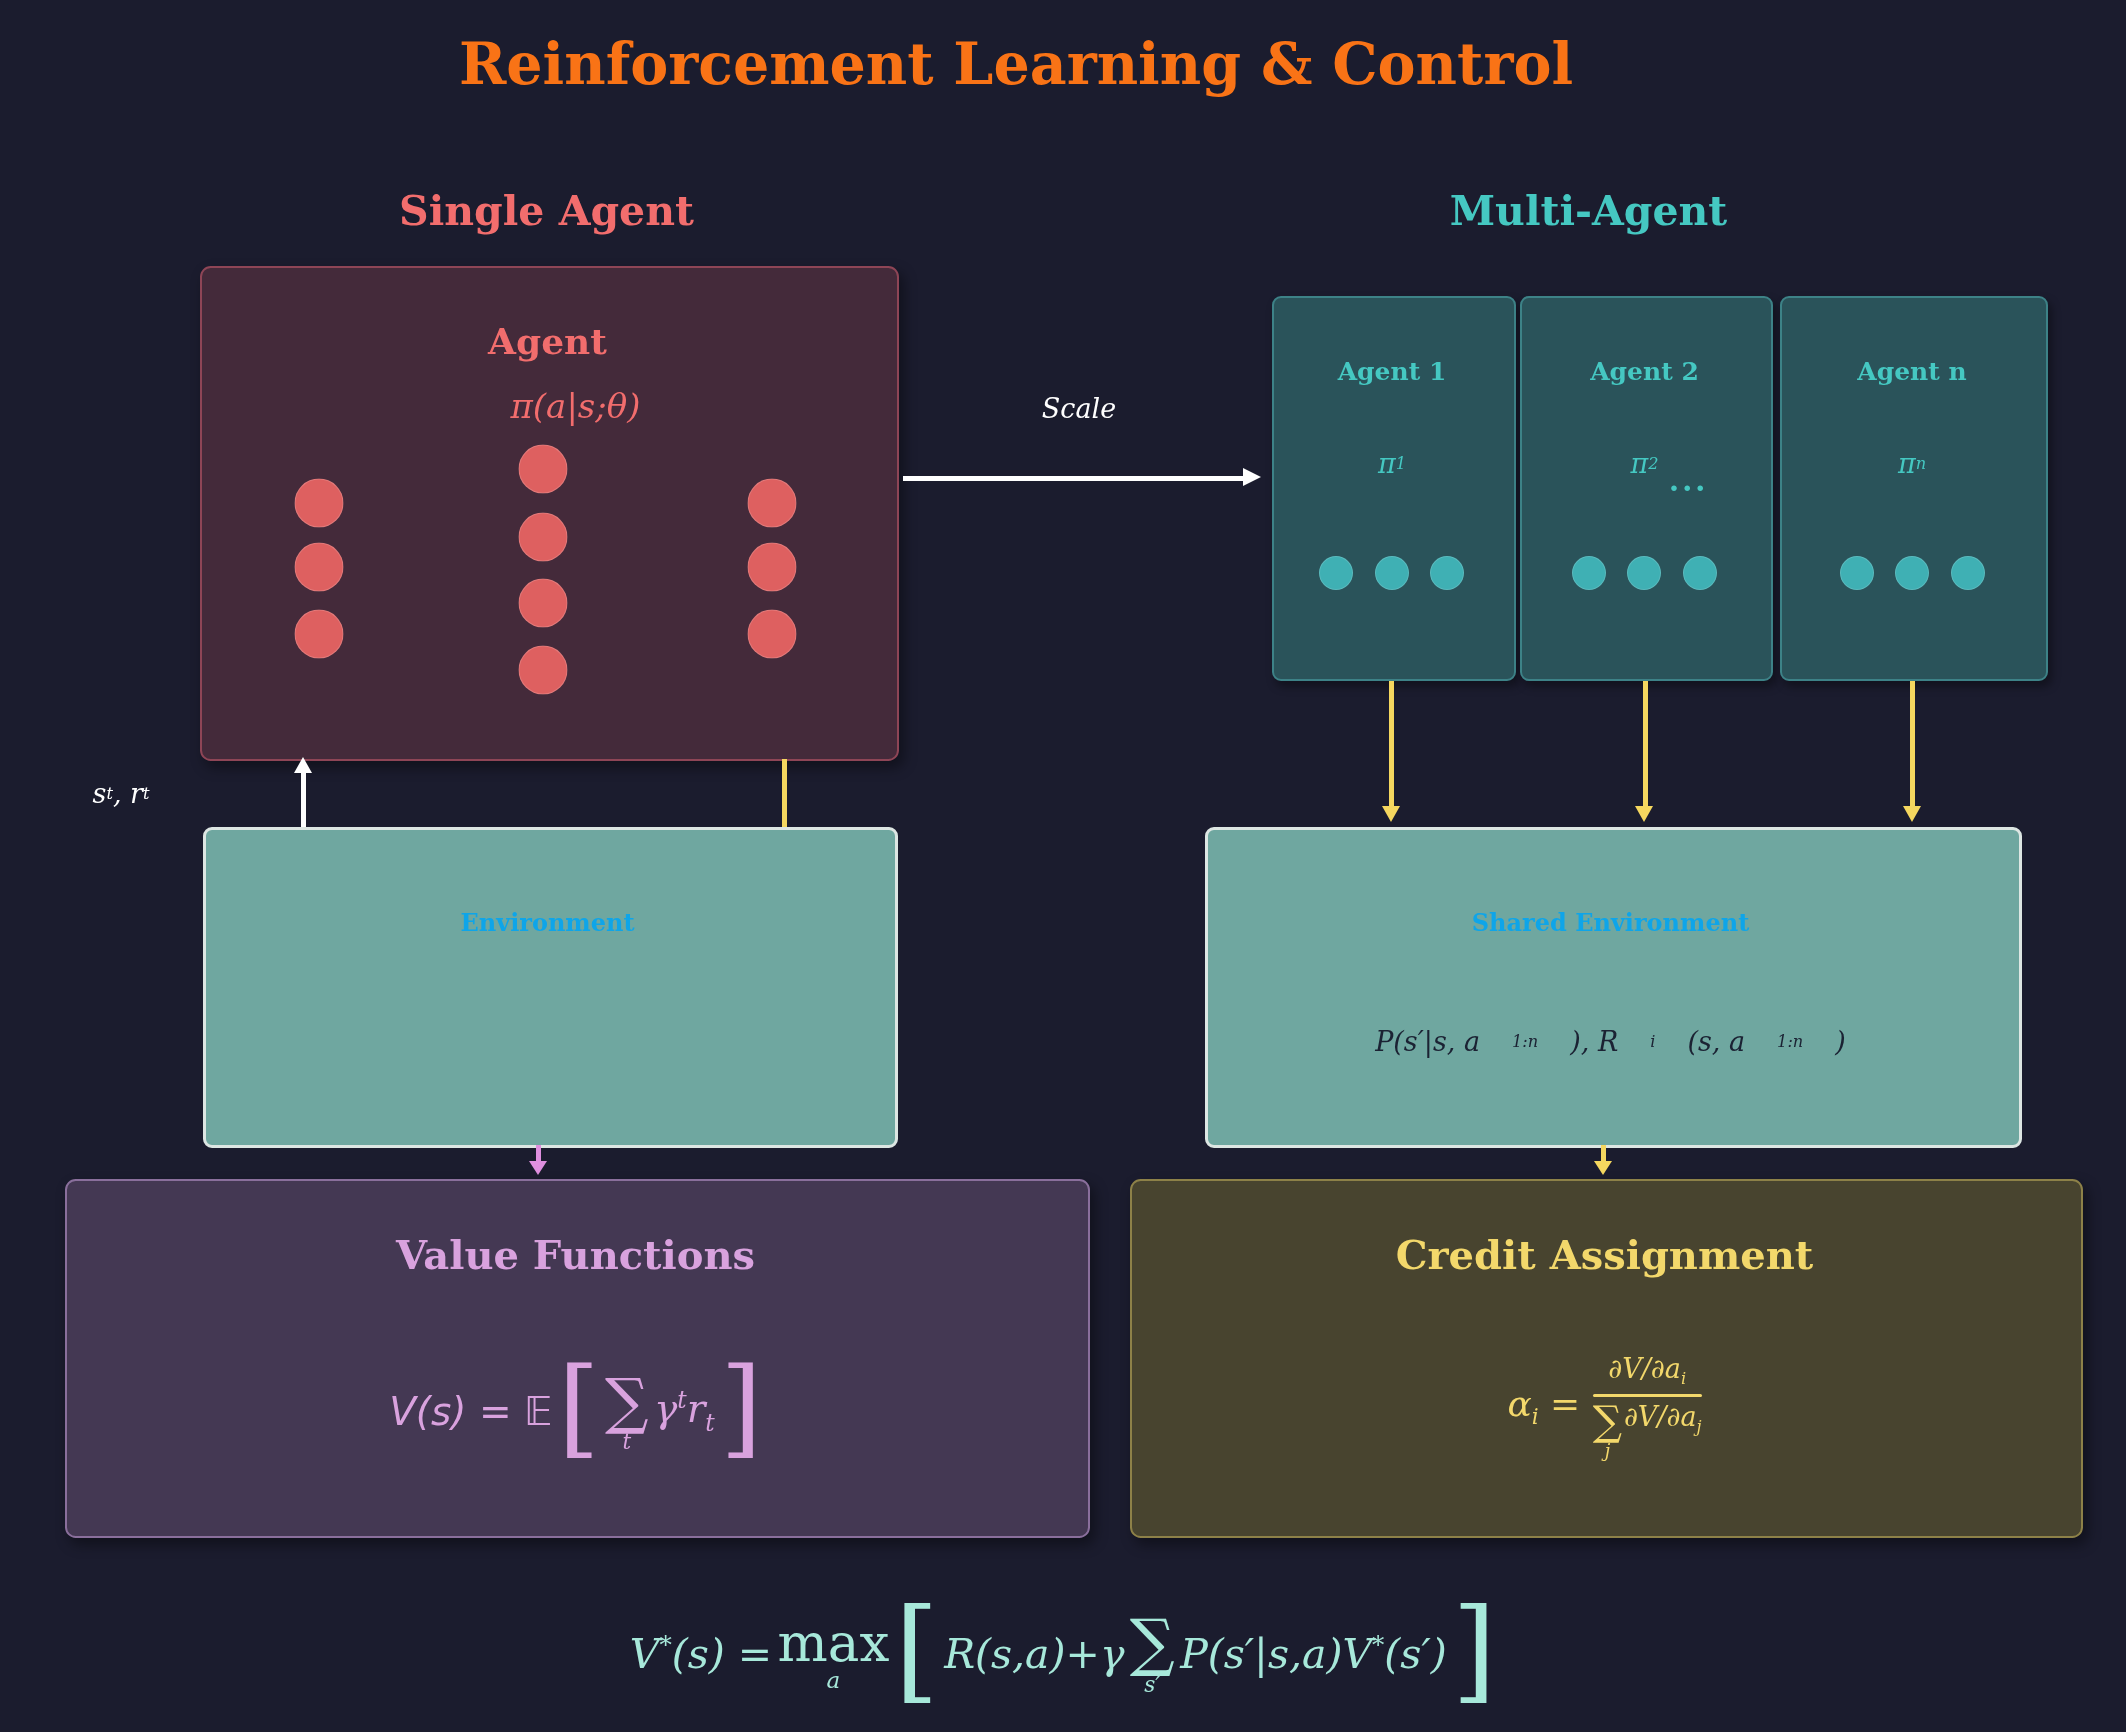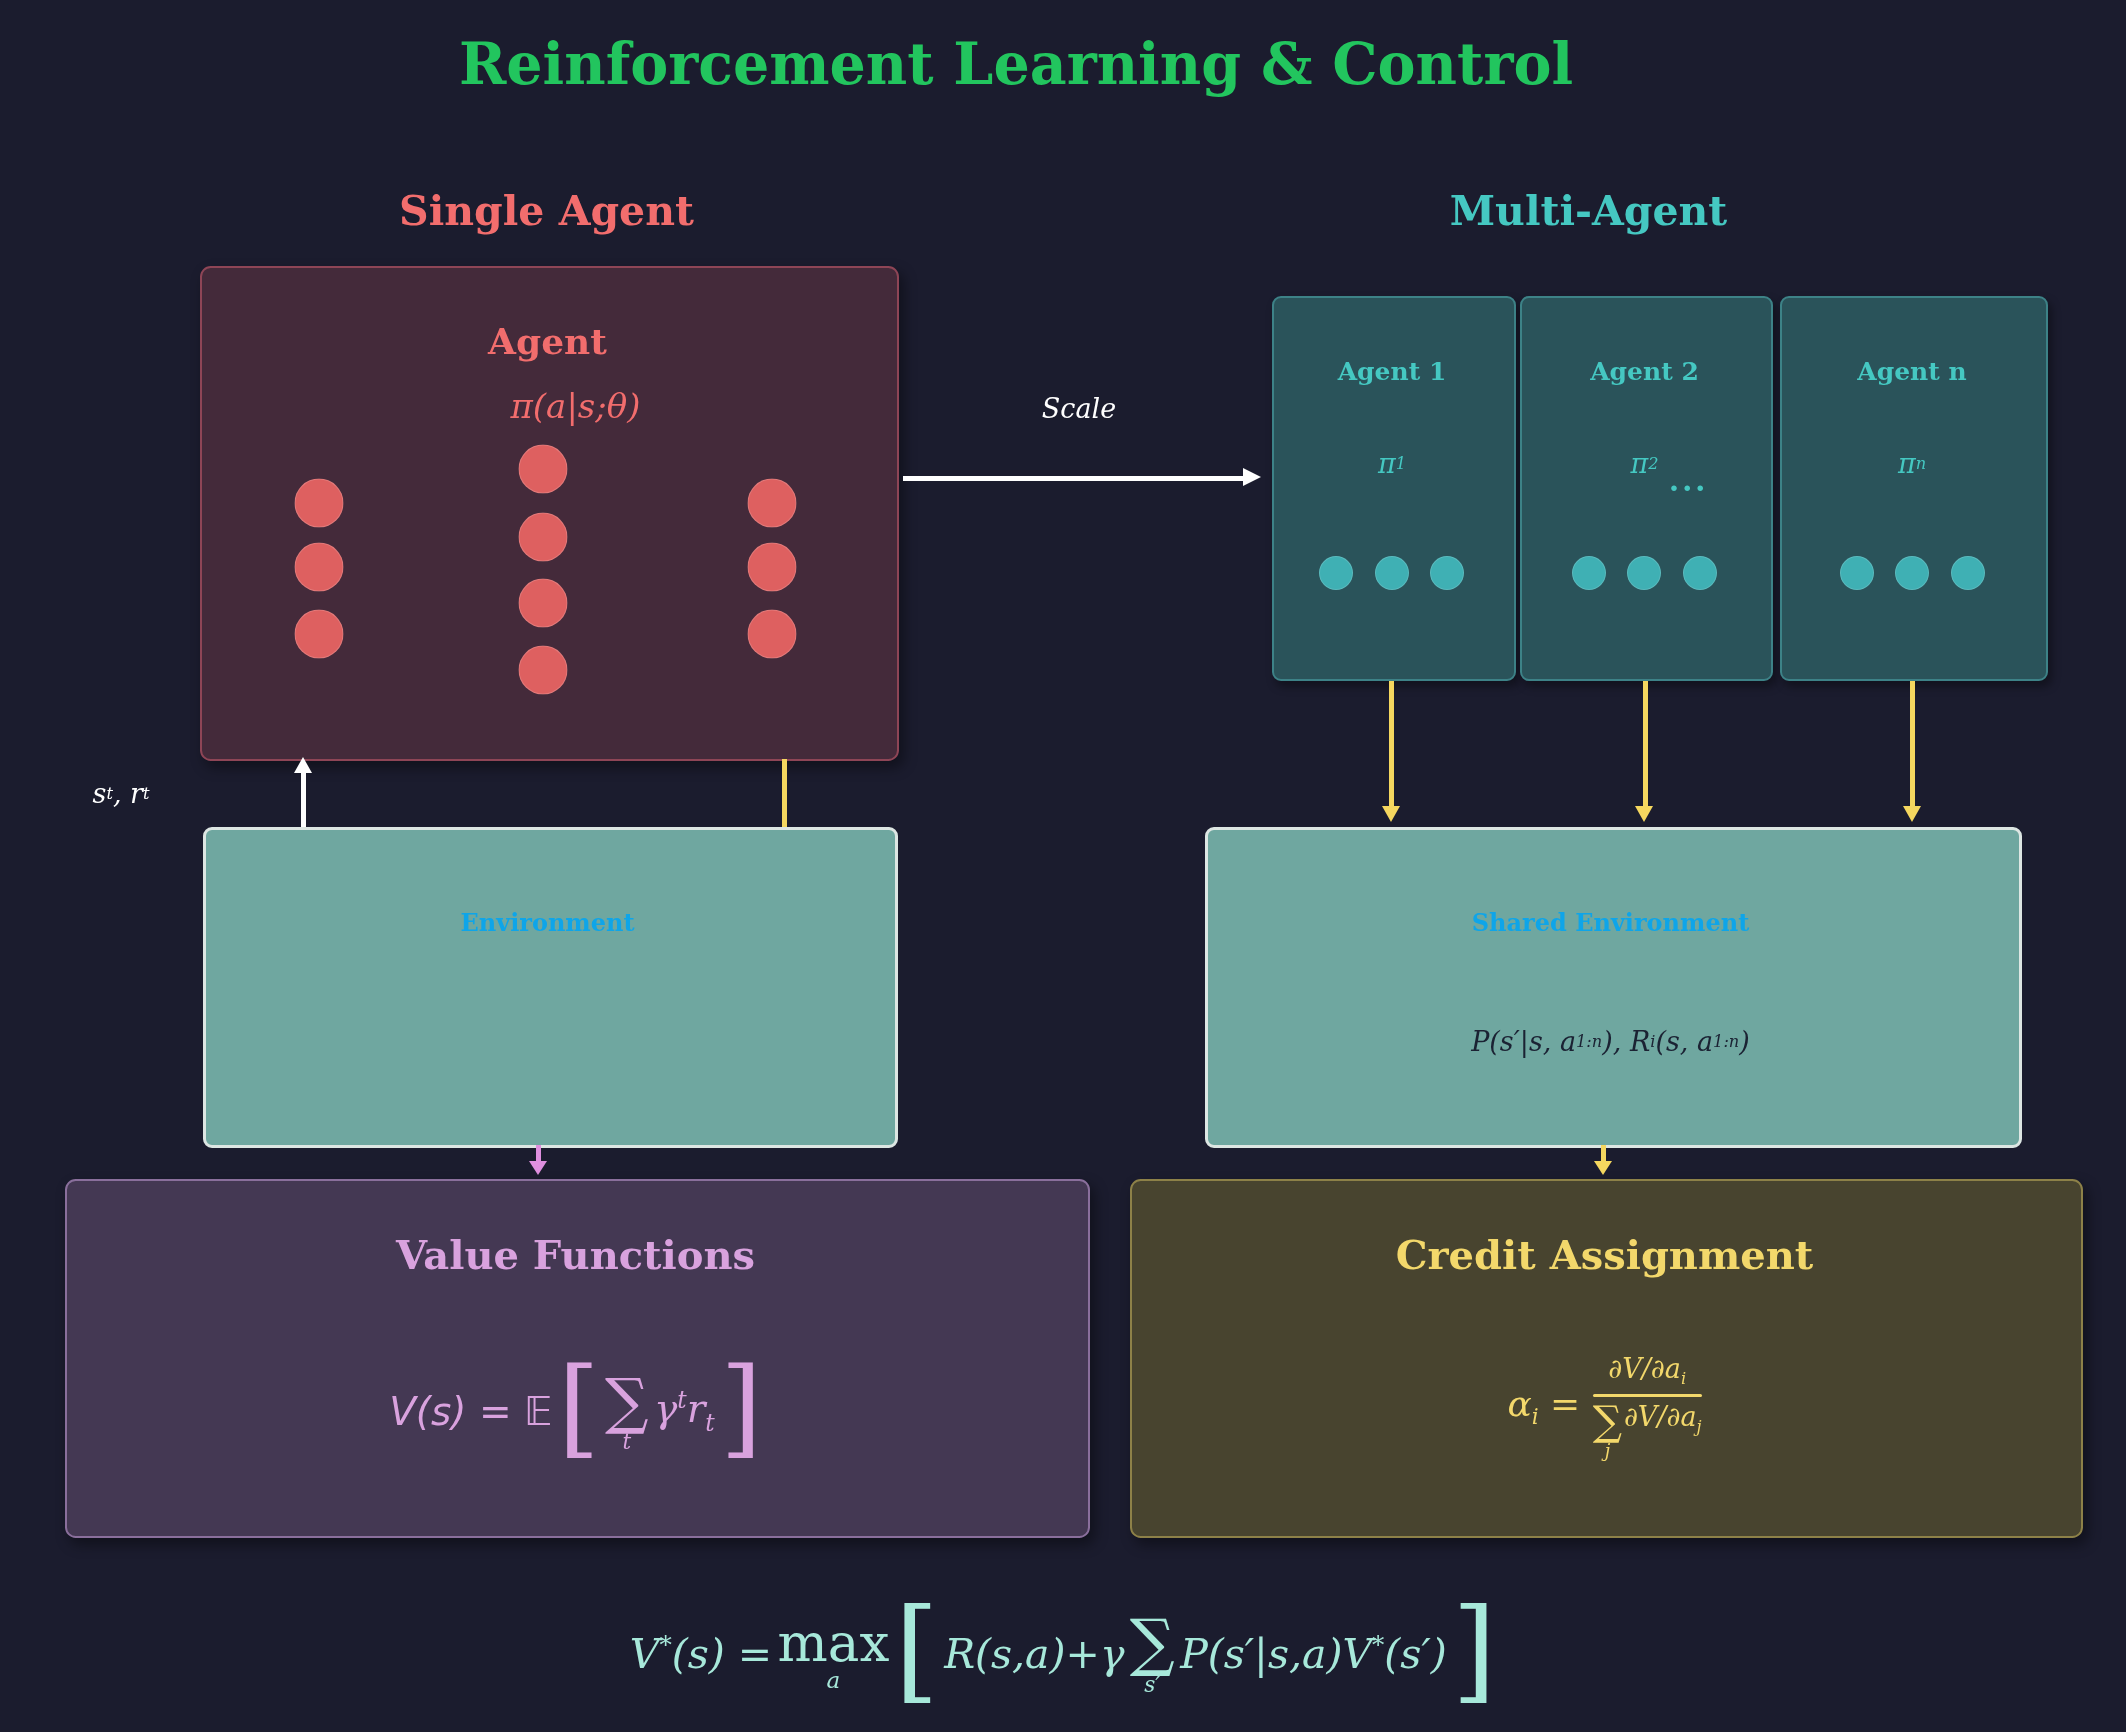--- a/index.html
+++ b/index.html
@@ -8,21 +8,21 @@
     background:#1b1c2e;
     font-family:"DejaVu Serif","Liberation Serif",serif;
   }
   .abs{position:absolute;}
   .center{display:flex;align-items:center;justify-content:center;text-align:center;}
   .math{font-style:italic;}
   sub{font-size:60%;}
   sup{font-size:60%;}
 
   
-  .page-title{left:0;top:27px;width:2032px;height:72px;color:#22c55e;
+  .page-title{left:0;top:27px;width:2032px;height:72px;color:#f97316;
     font-size:57px;font-weight:bold;}
   .col-heading{height:54px;font-size:41px;font-weight:bold;}
   .heading-single{left:233px;top:184px;width:627px;color:#f26d6d;}
   .heading-multi{left:1275px;top:184px;width:627px;color:#45c8c2;}
 
   
   .box{border-radius:10.7px;box-shadow:4.5px 6.3px 12.5px rgba(0,0,0,0.38);}
   .agent-box{left:200px;top:266px;width:695px;height:491px;
     background:#442a3a;border:2.7px solid #8e4556;}
   .env-box{background:#6fa7a0;border:3.6px solid #dde6e3;border-radius:9px;}
@@ -40,21 +40,21 @@
 
   
   .agent-title{left:200px;top:318px;width:695px;height:45px;color:#f26d6d;
     font-size:36px;font-weight:bold;}
   .agent-policy{left:200px;top:383px;width:695px;height:45px;color:#f26d6d;font-size:34px;padding-left:28px;}
   .env-title{height:45px;color:#0ea5e9;font-size:24px;font-weight:bold;}
   .env-title-left{left:203px;top:900px;width:689px;}
   .env-title-right{left:1205px;top:900px;width:811px;}
   .env-formula{height:41px;color:#1b2233;font-size:29.6px;}
   .env-formula-left{left:203px;top:1016px;width:689px;}
-  .env-formula-right{left:1205px;top:1021px;width:811px;font-size:27px;}
+  .env-formula-right{left:1205px;top:1021px;width:811px;font-size:27px;gap:32px;}
   .value-heading{left:65px;top:1229px;width:1021px;height:50px;color:#d9a2de;
     font-size:40px;font-weight:bold;}
   .credit-heading{left:1130px;top:1229px;width:949px;height:50px;color:#f3d86b;
     font-size:40px;font-weight:bold;}
   .card-title{height:32px;color:#45c8c2;font-size:25px;font-weight:bold;top:355px;}
   .card-policy{height:39px;color:#45c8c2;font-size:27px;top:444px;}
   .ellipsis{left:1648px;top:462px;width:81px;height:36px;color:#45c8c2;
     font-size:30px;font-weight:bold;letter-spacing:2.7px;}
 
   

